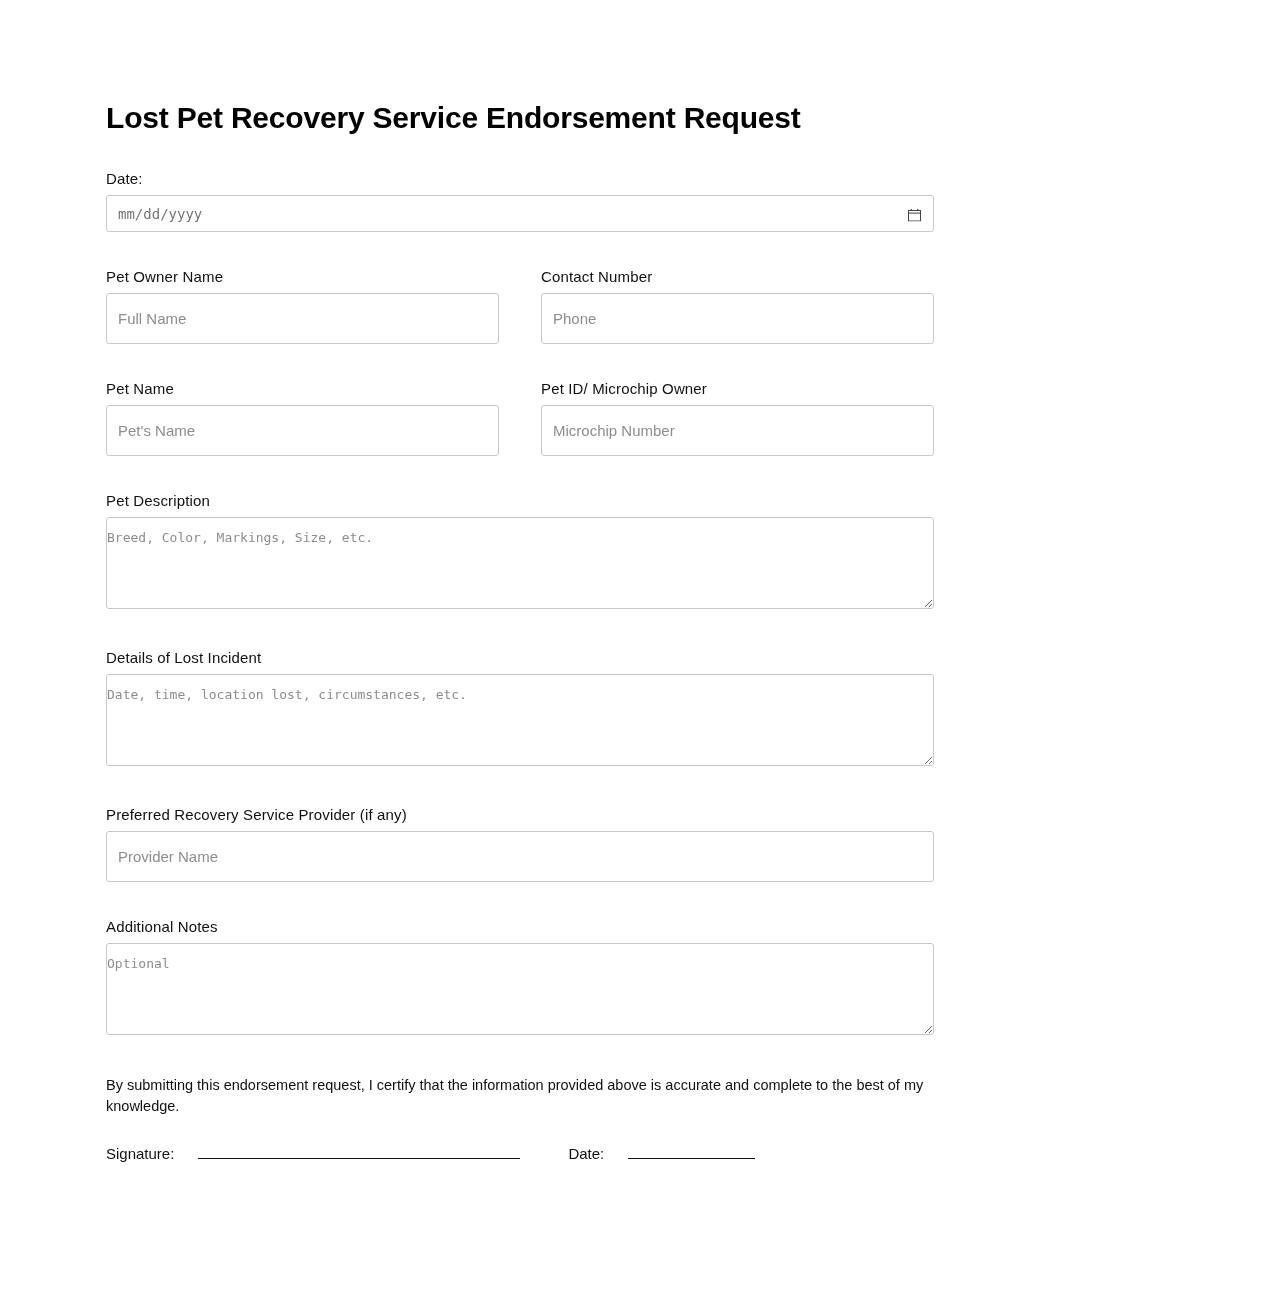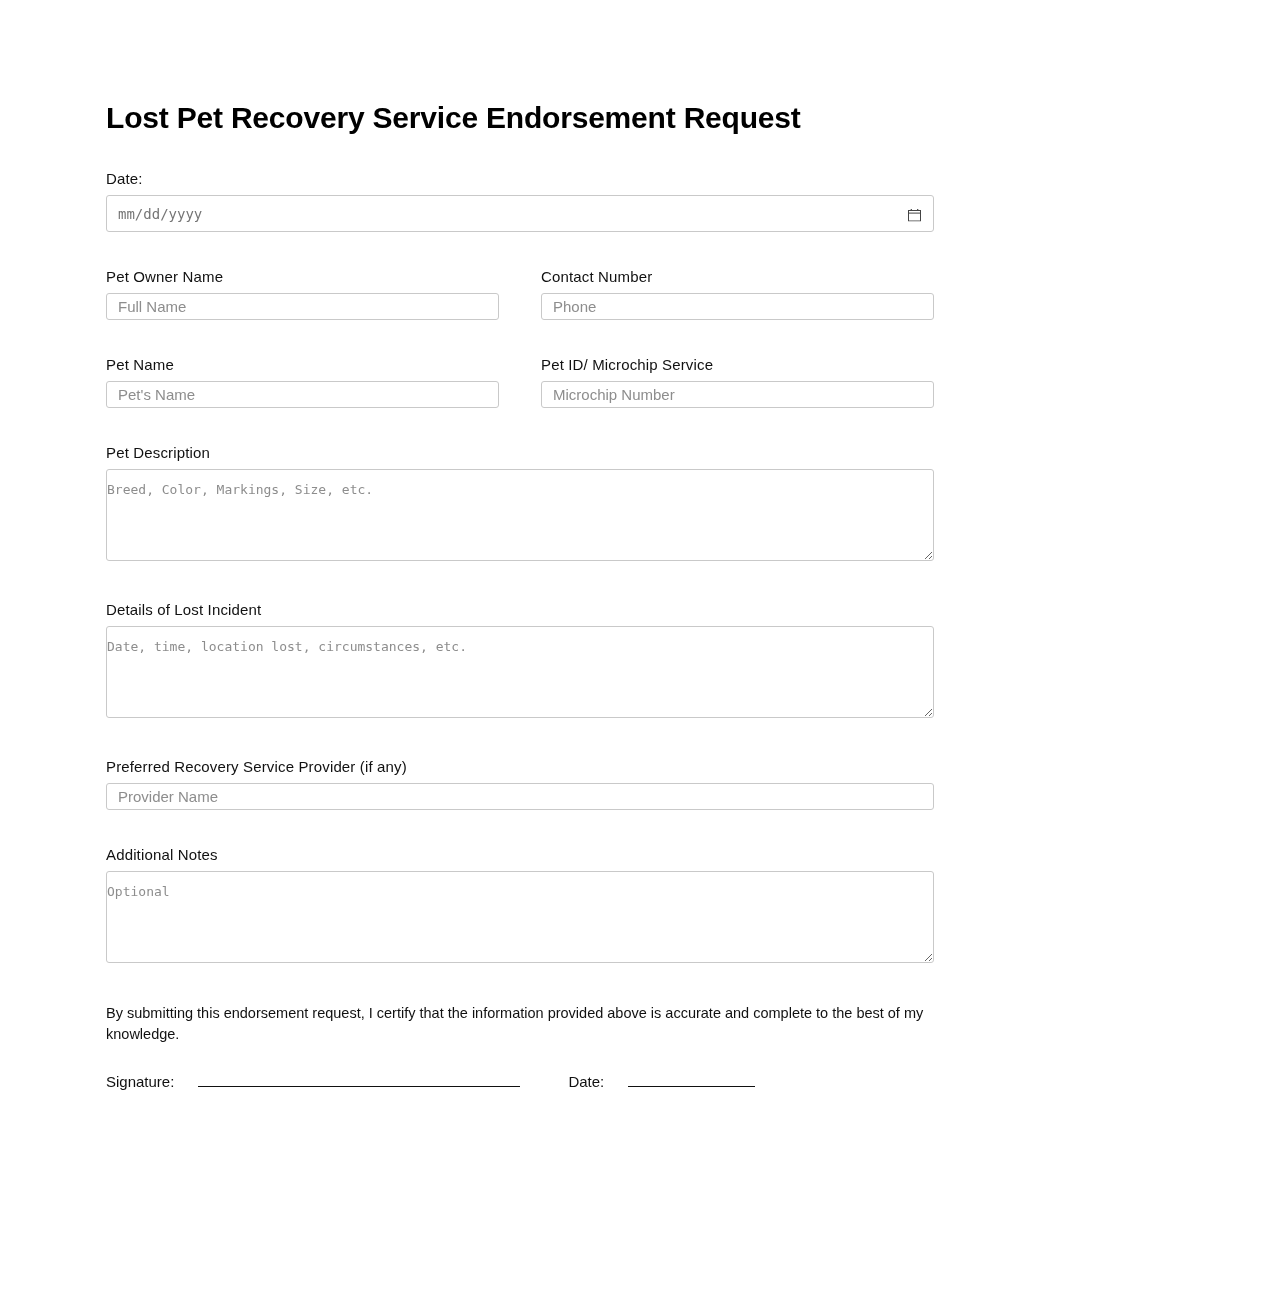--- a/index.html
+++ b/index.html
@@ -41,21 +41,21 @@
   input.date-input,
   textarea.text-area {
     box-sizing: border-box;
     width: 100%;
     border: 1px solid #c9c9c9;
     border-radius: 3px;
     background: #ffffff;
     color: #000000;
     font-size: 15px;
     font-family: "Liberation Sans", sans-serif;
-    padding: 4px 11px;
+    padding: 16px 11px;
     outline: none;
   }
   input.text-input::placeholder {
     color: #8d8d8d;
     font-family: "Liberation Sans", sans-serif;
     font-size: 15px;
   }
   input.date-input {
     font-family: "DejaVu Sans Mono", monospace;
     font-size: 14px;
@@ -160,21 +160,21 @@
       <input class="text-input" type="text" placeholder="Phone" style="">
     </div>
   </div>
 
   <div class="two-col">
     <div class="col">
       <div class="field-label">Pet Name</div>
       <input class="text-input" type="text" placeholder="Pet's Name" style="">
     </div>
     <div class="col">
-      <div class="field-label">Pet ID/ Microchip Service</div>
+      <div class="field-label">Pet ID/ Microchip Owner</div>
       <input class="text-input" type="text" placeholder="Microchip Number" style="">
     </div>
   </div>
 
   <div class="ta-block">
     <div class="field-label">Pet Description</div>
     <textarea class="text-area" placeholder="Breed, Color, Markings, Size, etc." style=""></textarea>
   </div>
 
   <div class="ta-block">

